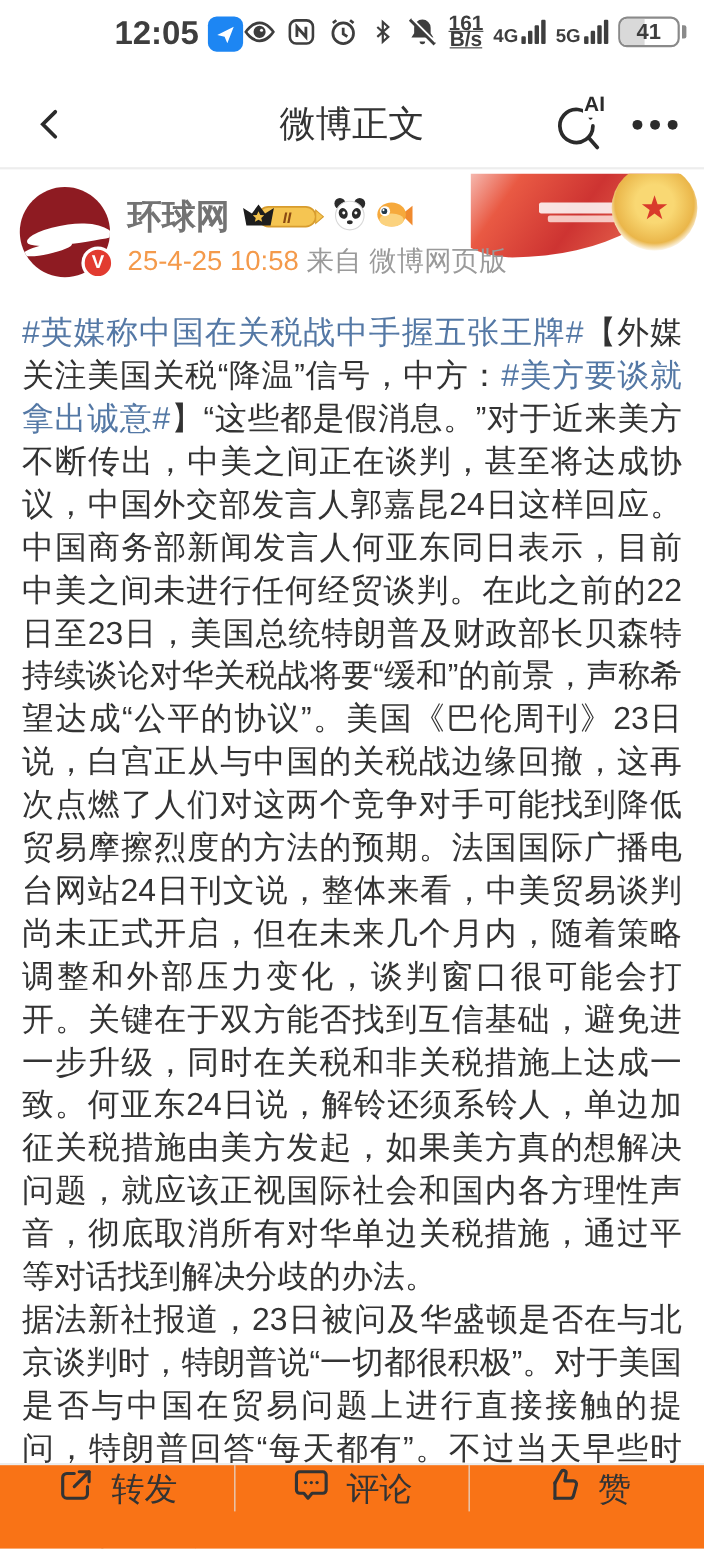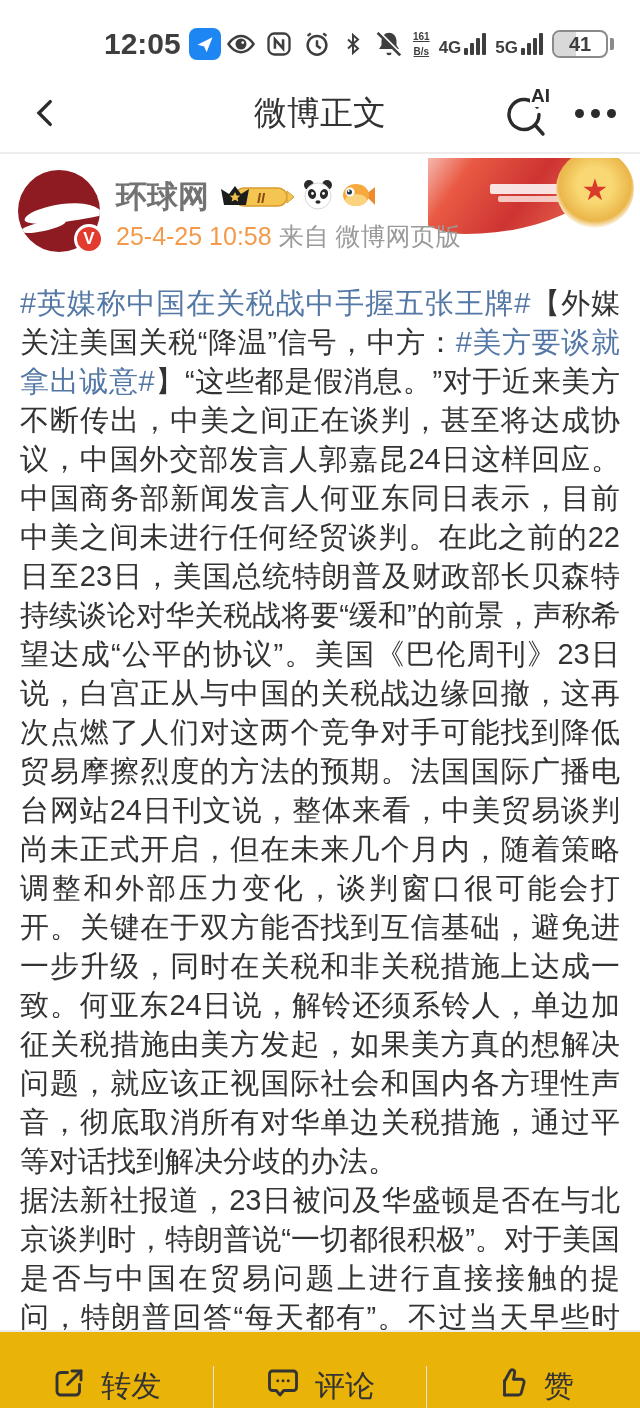--- a/index.html
+++ b/index.html
@@ -3,32 +3,32 @@
 <meta charset="utf-8">
 <style>
   * { margin:0; padding:0; box-sizing:border-box; }
   html,body { width:640px; height:1408px; overflow:hidden; }
   body {
     font-family:"Liberation Sans","DejaVu Sans",sans-serif;
     background:#ffffff; color:#333; position:relative;
   }
   
   .status-bar {
-    height:74px; display:flex; align-items:center; justify-content:space-between;
+    height:74px; display:flex; align-items:flex-start; justify-content:space-between;
     padding:14px 26px 0 26px; color:#3e3e3e;
   }
   .sb-left { display:flex; align-items:center; gap:8px; margin-left:78px; }
   .sb-time { font-size:30px; font-weight:bold; color:#3e3e3e; }
   .sb-send-badge {
     width:32px; height:32px; border-radius:8px; background:#1d86f3;
     display:flex; align-items:center; justify-content:center;
   }
   .sb-right { display:flex; align-items:center; gap:9px; }
   .sb-right svg { display:block; }
-  .sb-speed { font-size:10px; line-height:15px; font-weight:bold; text-align:center; color:#3e3e3e;text-decoration:underline; }
+  .sb-speed { font-size:19px; line-height:15px; font-weight:bold; text-align:center; color:#3e3e3e;text-decoration:underline; }
   .sb-net { display:flex; align-items:flex-end; gap:3px; }
   .sb-net-label { font-size:17px; font-weight:bold; line-height:14px; }
   .bars { display:flex; align-items:flex-end; gap:2px; }
   .bars i { width:4px; background:#3e3e3e; border-radius:1px; display:block; }
   .battery {
     width:56px; height:28px; border:2px solid #8a8a8a; border-radius:8px;
     position:relative; display:flex; align-items:center; justify-content:center;
     font-size:20px; font-weight:bold; color:#3e3e3e; overflow:hidden;
   }
   .battery .fill { position:absolute; left:0; top:0; bottom:0; width:42%; background:#d9d9d9; }
@@ -87,22 +87,22 @@
   .reads-label {
     font-size:24px; color:#fdfdfd; margin-top:2px;
     text-shadow:0 0 3px rgba(160,120,110,.9);
   }
   
   .post-content { padding:22px 20px 0 20px; font-size:29px; line-height:39px; color:#333; text-align:justify; }
   .hashtag { color:#5478a5; }
   .subheading { margin:28px 0 38px 0; }
   
   .toolbar {
-    position:absolute; left:0; right:0; bottom:0; height:78px; background:#eab308;
-    border-top:2px solid #ececec; display:flex; align-items:flex-end; z-index:5;
+    position:absolute; left:0; right:0; bottom:0; height:78px; background:#f97316;
+    border-top:2px solid #ececec; display:flex; align-items:flex-start; z-index:5;
   }
   .tb-item { flex:1; display:flex; align-items:center; justify-content:center; gap:14px; font-size:30px; color:#333; }
   .tb-sep { width:1px; height:42px; background:#e3e3e3; }
   .crown-badge { display:flex; align-items:center; }
 </style>
 </head>
 <body>
 
 <div class="status-bar">
   <div class="sb-left">

